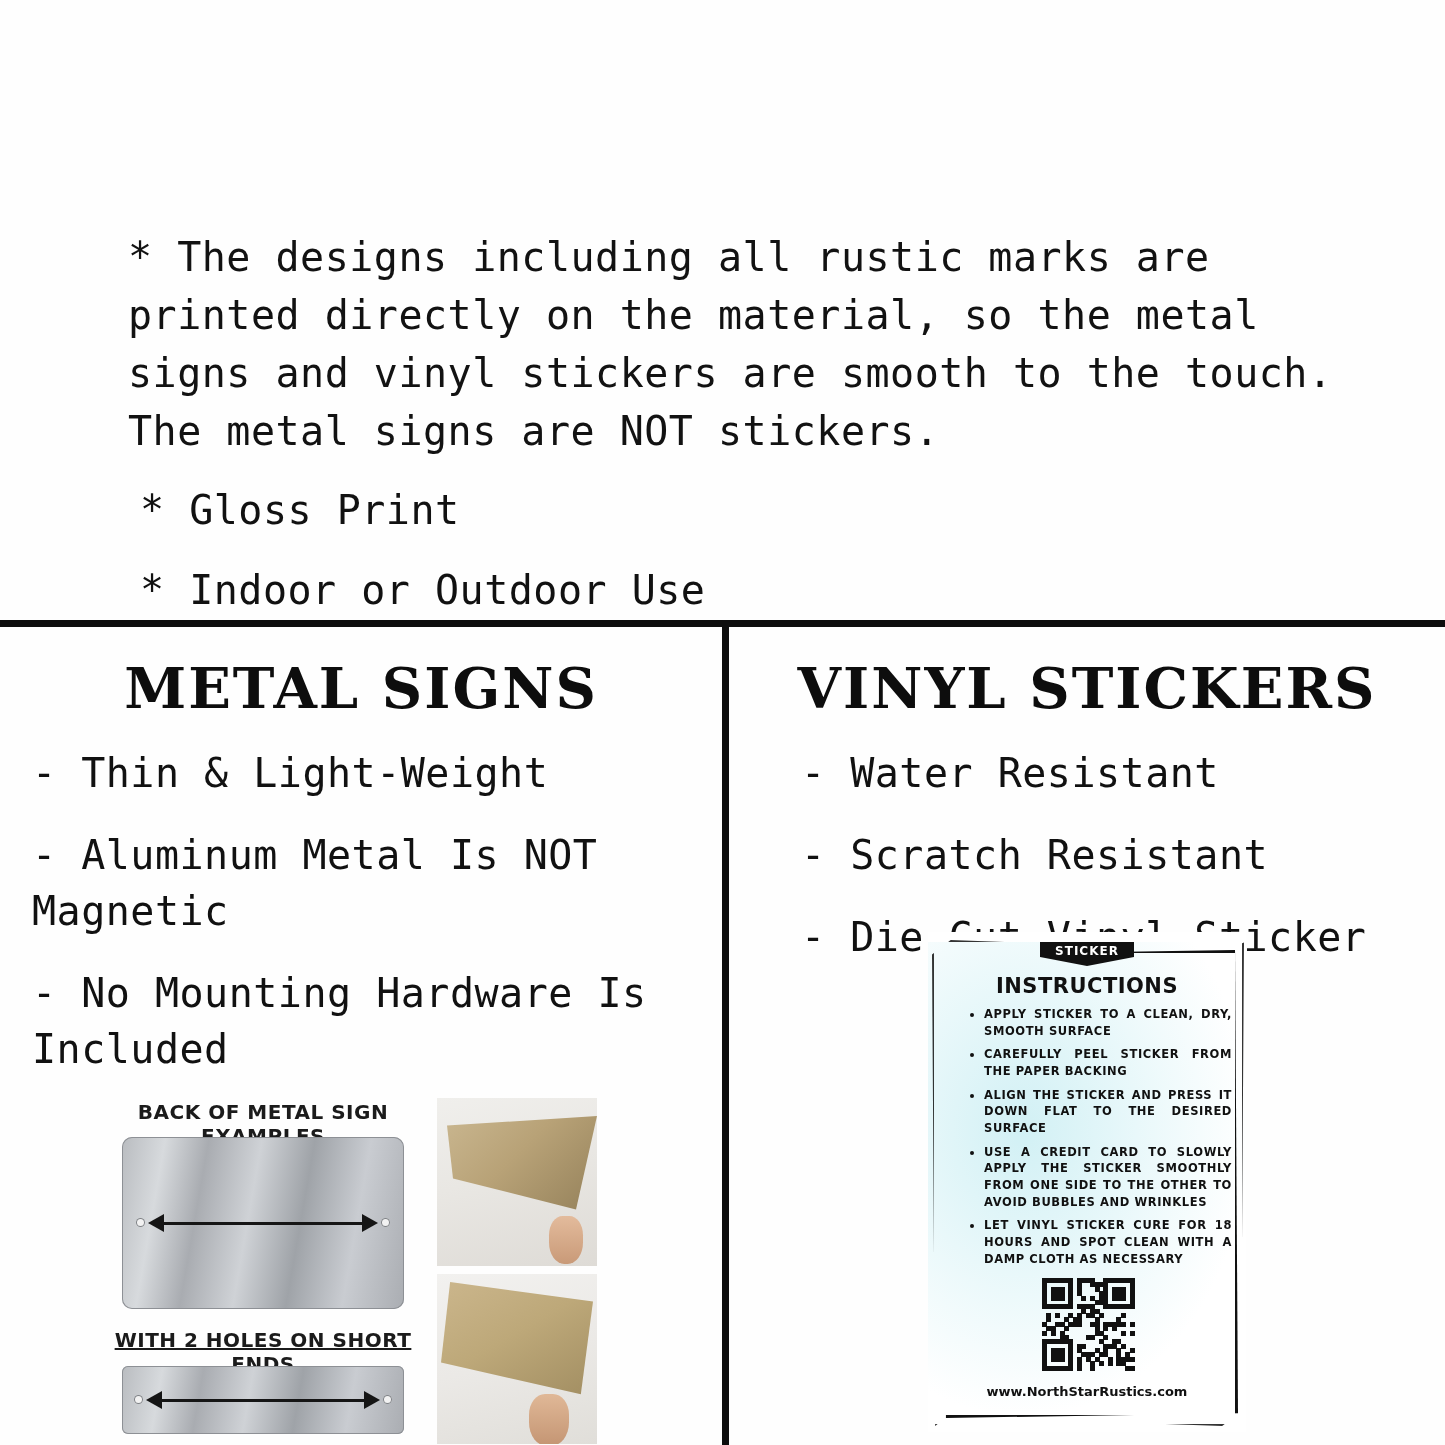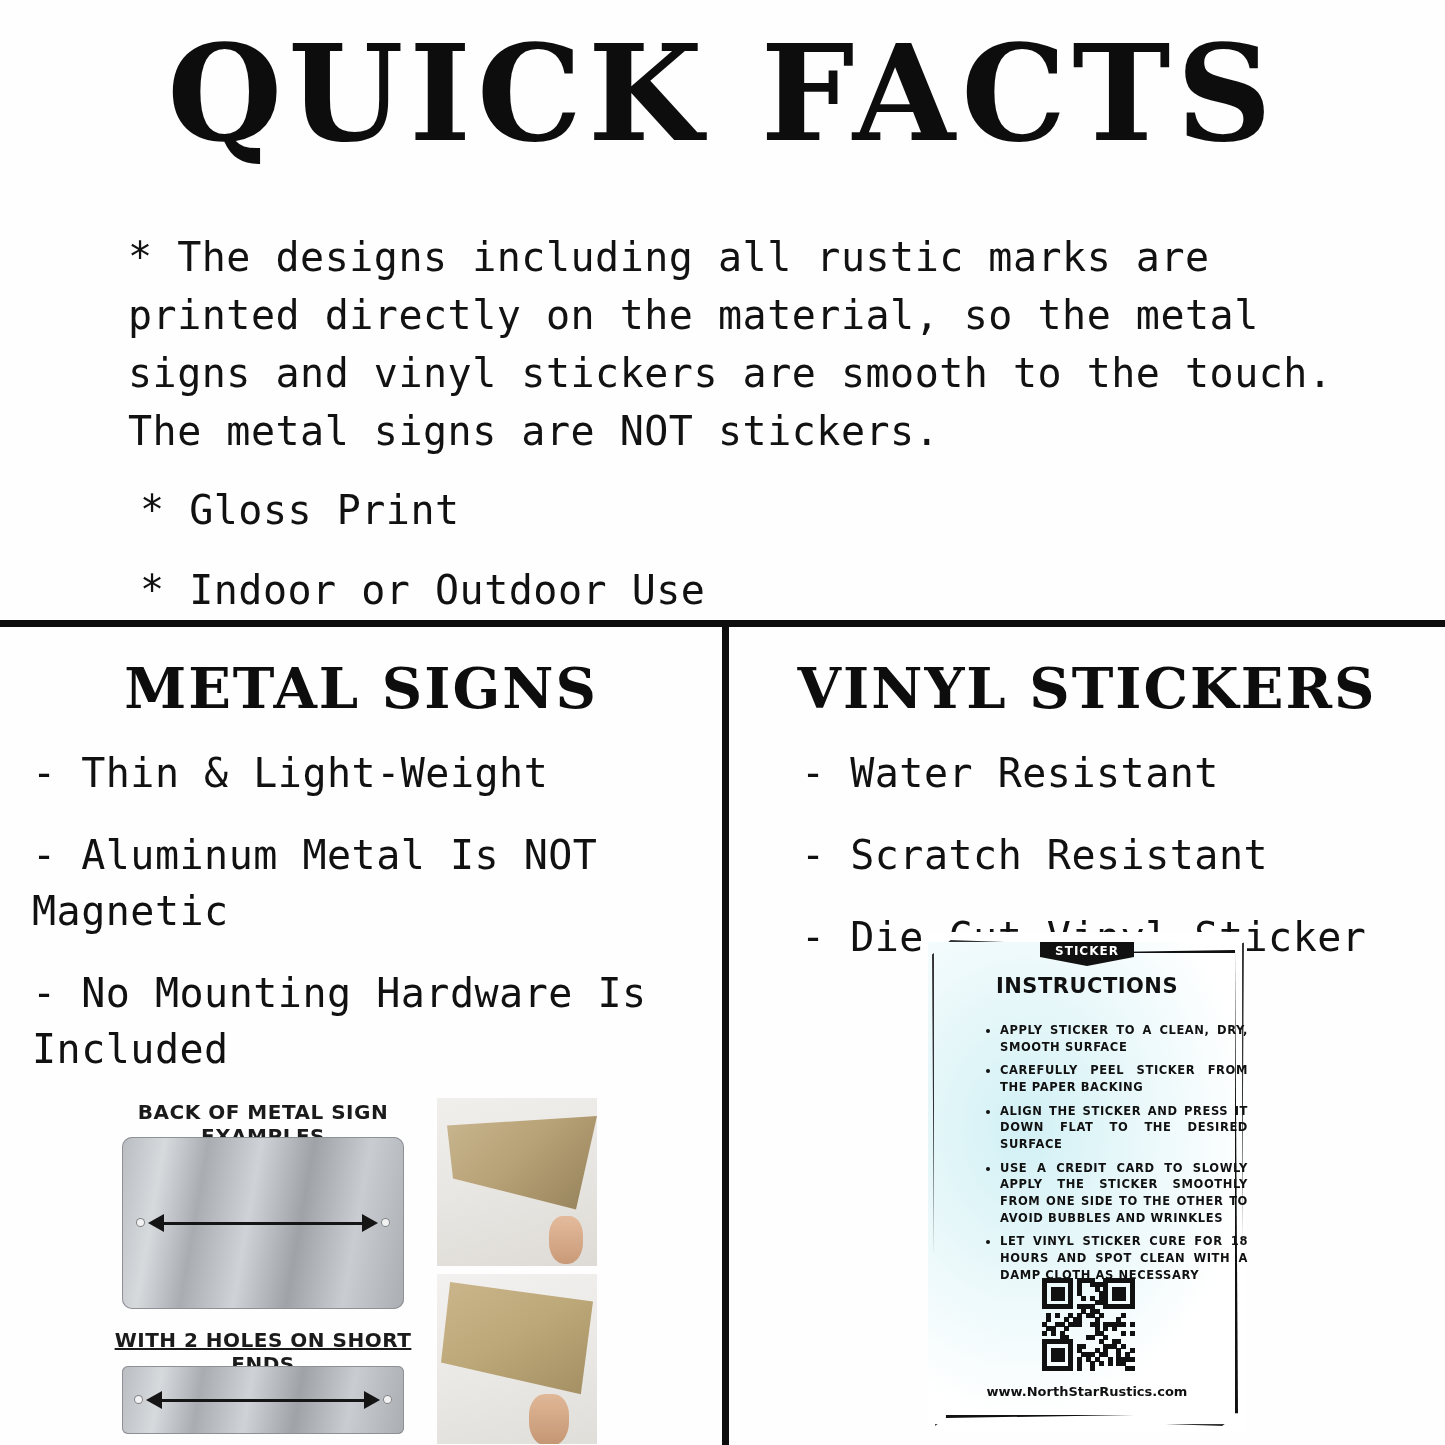--- a/index.html
+++ b/index.html
@@ -263,21 +263,21 @@
     font-family: "DejaVu Sans", sans-serif;
     font-weight: bold;
     font-size: 21px;
     letter-spacing: 0.5px;
     color: #111;
   }
   .steps {
     position: absolute;
     left: 40px; top: 74px;
     width: 248px;
-    margin: 16px;
+    margin: 0;
     padding: 0 0 0 16px;
     font-family: "DejaVu Sans", sans-serif;
     font-weight: bold;
     font-size: 11.5px;
     line-height: 1.45;
     letter-spacing: 0.6px;
     color: #111;
   }
   .steps li { margin-bottom: 7px; text-align: justify; }
 
@@ -296,21 +296,20 @@
     font-size: 13px;
     color: #111;
   }
 </style>
 </head>
 <body>
 
 <div class="page">
 
   <div class="top-section">
-    <div class="title">QUICK FACTS</div>
     <div class="intro">* The designs including all rustic marks are printed directly on the material, so the metal signs and vinyl stickers are smooth to the touch. The metal signs are NOT stickers.</div>
     <div class="bullet-gloss">* Gloss Print</div>
     <div class="bullet-use">* Indoor or Outdoor Use</div>
   </div>
 
   <div class="hr-main"></div>
   <div class="v-divider"></div>
 
   <div class="col col-left">
     <div class="col-title">METAL SIGNS</div>

